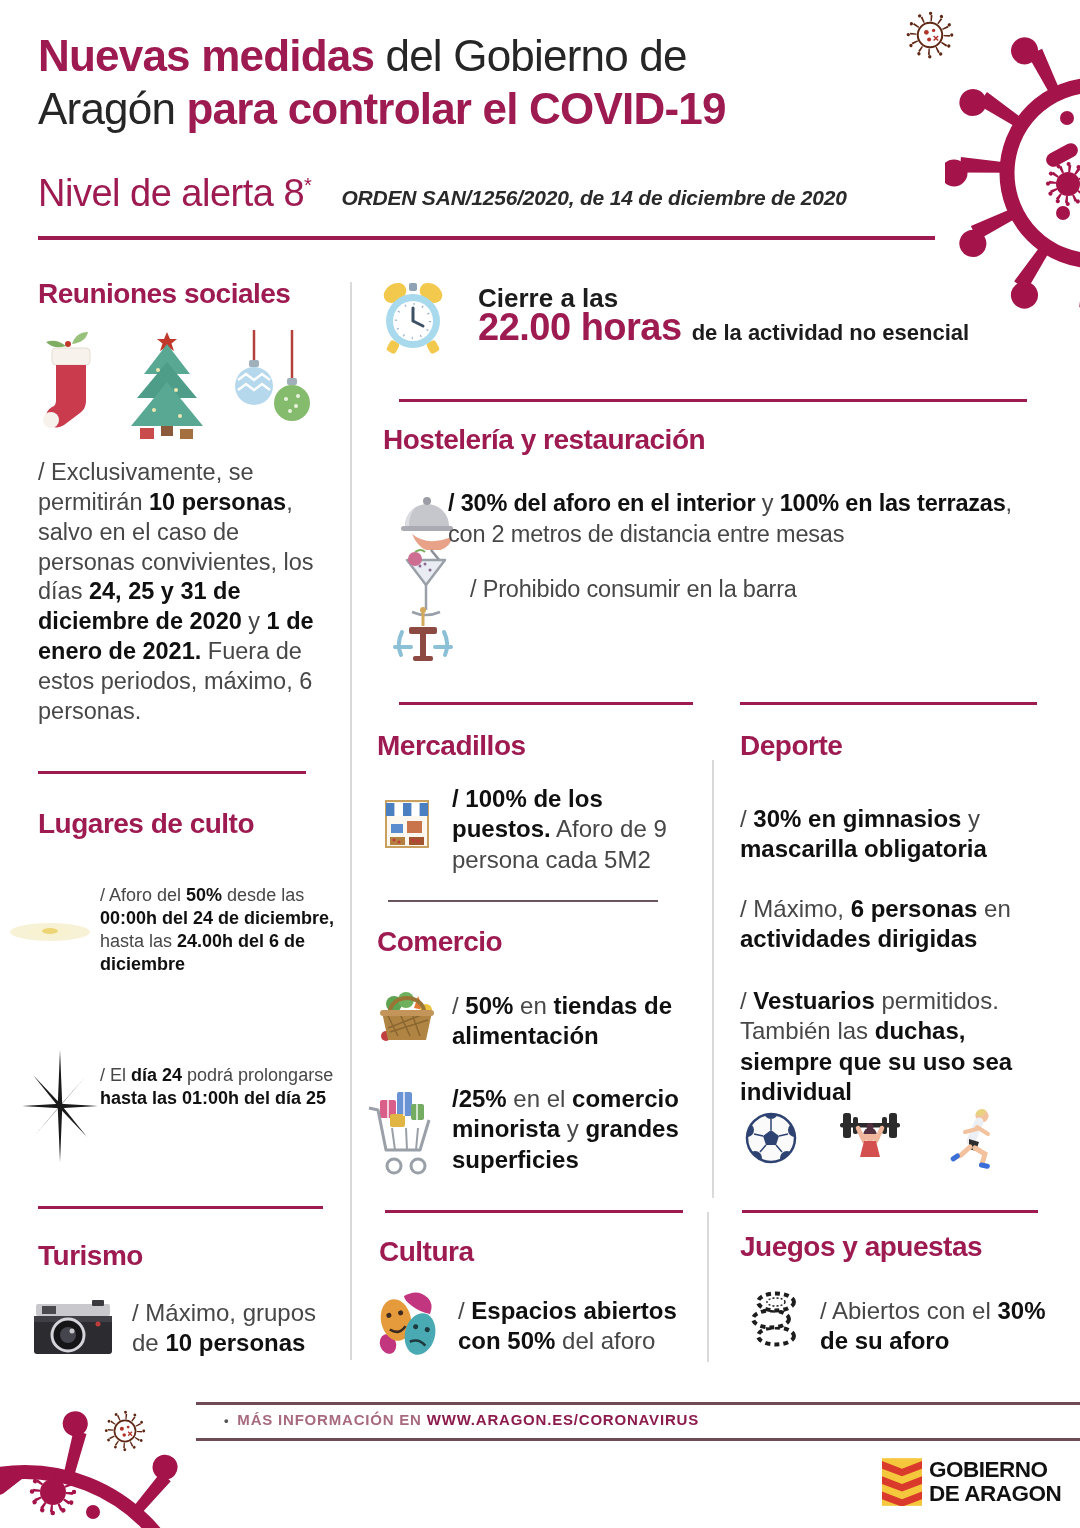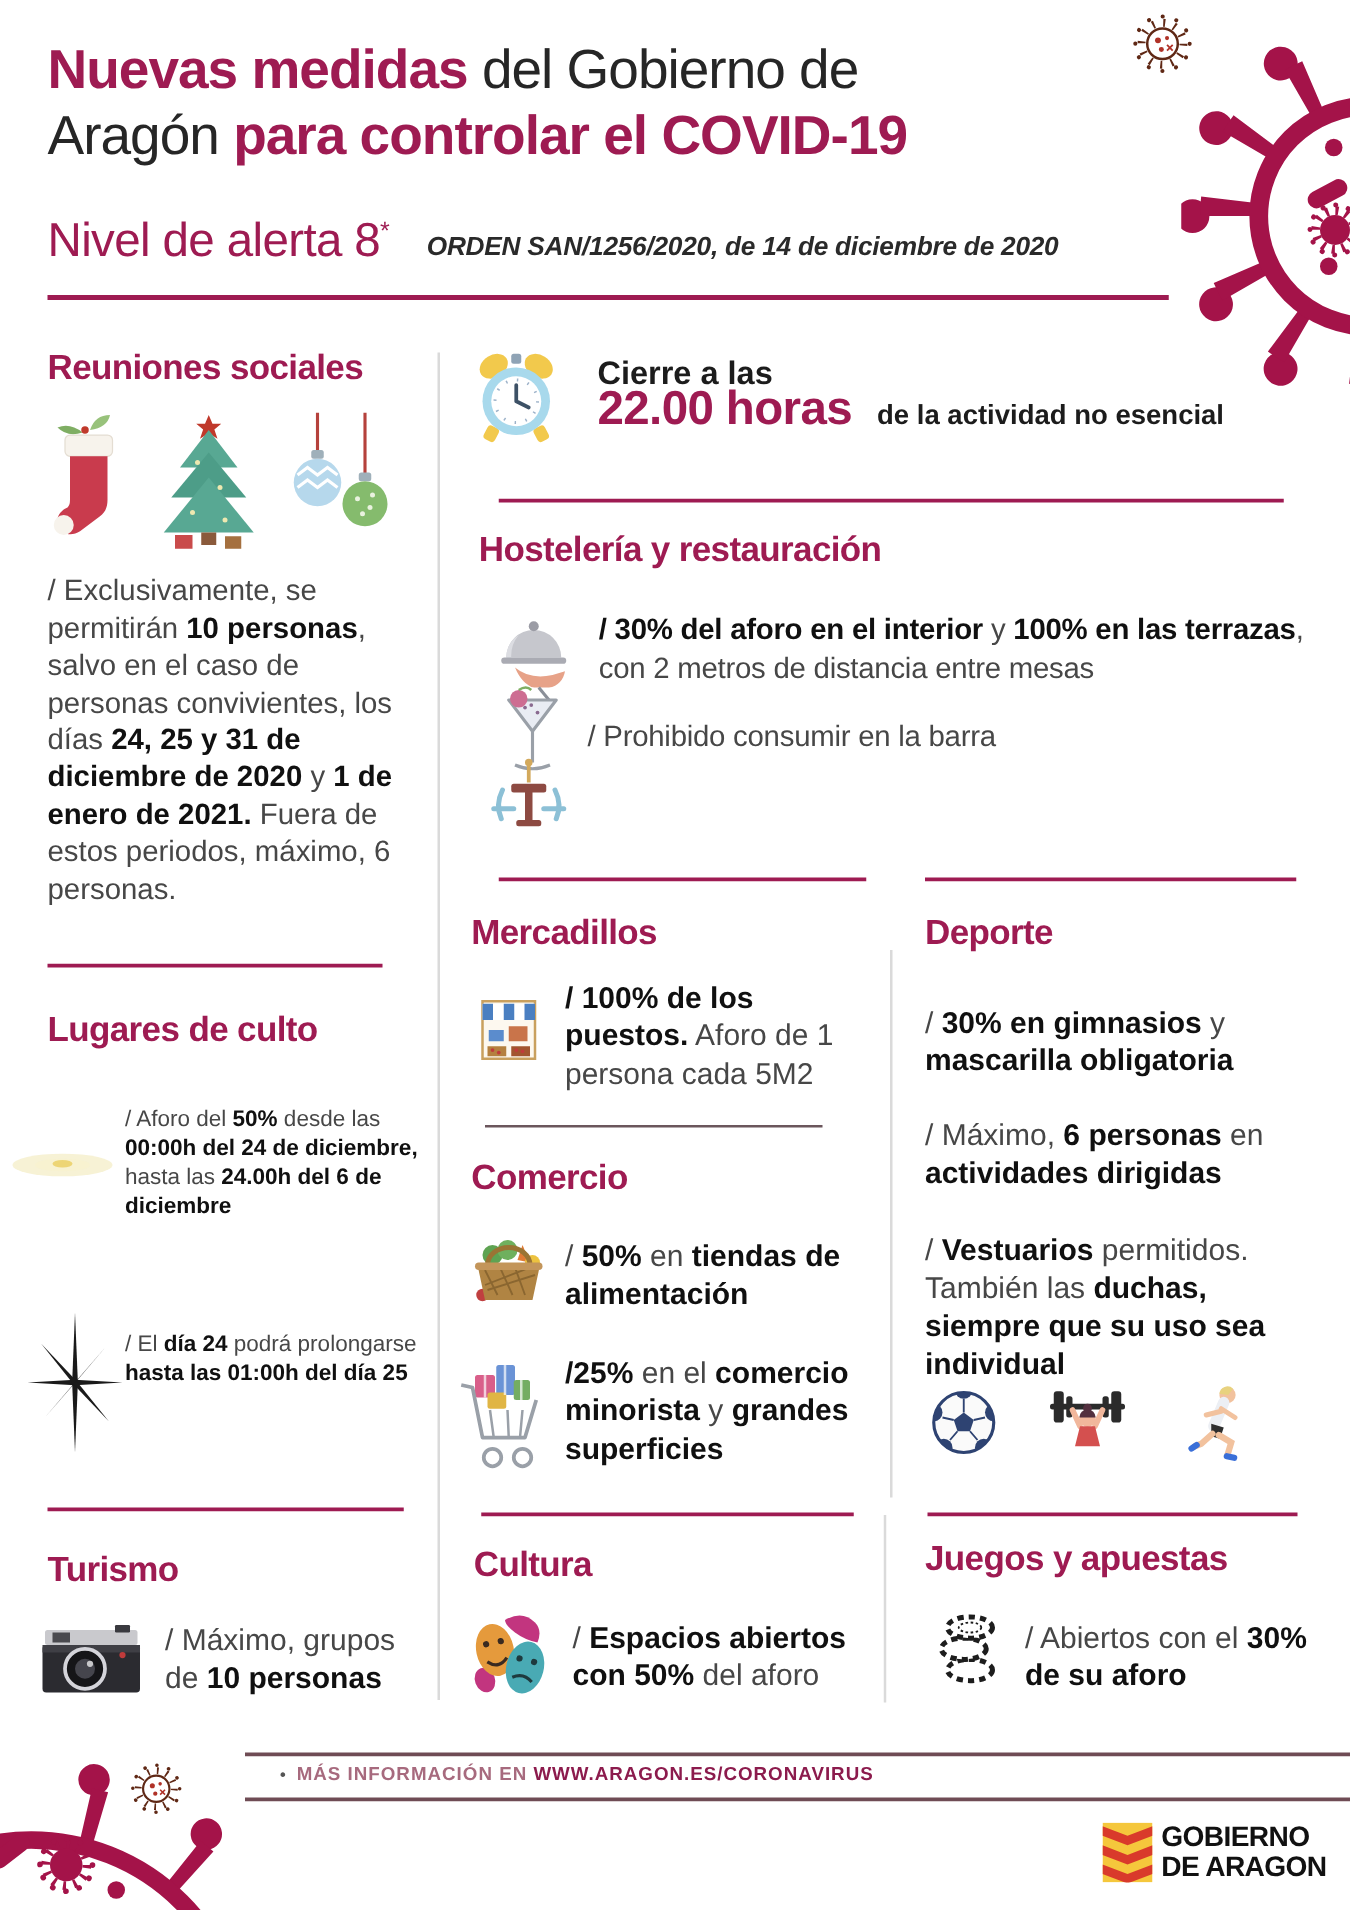--- a/index.html
+++ b/index.html
@@ -20,21 +20,21 @@
   .b1{font-size:23.5px;line-height:1.27;color:var(--body_text);}
   .b2{font-size:18px;line-height:1.28;color:var(--body_text);}
   .b3{font-size:24px;line-height:1.27;color:var(--body_text);}
   .b4{font-size:23.5px;line-height:1.3;color:var(--body_text);letter-spacing:-0.2px;}
   .page b{font-weight:700;color:var(--bold_text);}
   .title b{color:var(--accent);}
   .rule{background:var(--accent);}
   .vline{background:var(--divider_gray);}
   .c-intro{font-size:26px;font-weight:700;color:#1c1c1c;}
   .c-time{font-size:38px;font-weight:700;color:var(--accent);letter-spacing:-0.5px;}
-  .c-detail{font-size:22px;font-weight:700;color:#1c1c1c;margin-left:20px;}
+  .c-detail{font-size:22px;font-weight:700;color:#1c1c1c;margin-left:10px;}
   .iconrow{display:flex;gap:20px;align-items:flex-start;}
   .deprow{display:flex;gap:40px;align-items:center;}
   .foot-text{font-size:15px;letter-spacing:0.8px;color:var(--footer_label);font-weight:700;}
   .foot-text .dot{color:#555;margin-right:8px;font-size:13px;}
   .foot-text b{color:var(--url);}
   .logo{display:flex;gap:7px;align-items:center;}
   .logo-text{font-size:22.5px;font-weight:700;color:#111;line-height:1.06;letter-spacing:-0.5px;}
 </style>
 </head>
 <body>
@@ -185,21 +185,21 @@
 
   <div class="abs h" style="left:383px;top:424px">Hostelería y restauración</div>
 
   <svg class="abs" style="left:398px;top:488px" width="58" height="62" viewBox="0 0 58 62">
     <path d="M7 38 a22 22 0 0 1 44 0 z" fill="#c6c7cd"></path>
     <path d="M7 38 a22 22 0 0 1 10 -18 a26 26 0 0 0 -6 18 z" fill="#dcdde2"></path>
     <circle cx="29" cy="13" r="4" fill="#9b9ca5"></circle>
     <rect x="3" y="38" width="52" height="5" rx="2.5" fill="#aaabb3"></rect>
     <path d="M14 46 q12 10 30 6 l10 -3 q-2 12 -16 14 q-16 2 -24 -17" fill="#e7a288"></path>
   </svg>
-  <div class="abs b4" style="left:479px;top:488px;width:590px"><b>/ 30% del aforo en el interior</b><span> y </span><b>100% en las terrazas</b><span>, con 2 metros de distancia entre mesas</span></div>
+  <div class="abs b4" style="left:448px;top:488px;width:590px"><b>/ 30% del aforo en el interior</b><span> y </span><b>100% en las terrazas</b><span>, con 2 metros de distancia entre mesas</span></div>
 
   <svg class="abs" style="left:402px;top:548px" width="48" height="80" viewBox="0 0 48 80">
     <line x1="29" y1="2" x2="38" y2="13" stroke="#8a8f98" stroke-width="2.5"></line>
     <path d="M5 12 H43 L24 37 Z" fill="#e9ecf3" stroke="#9aa0a8" stroke-width="2.5" stroke-linejoin="round"></path>
     <circle cx="18" cy="18" r="1.5" fill="#8a6a90"></circle>
       <circle cx="28" cy="22" r="1.5" fill="#8a6a90"></circle>
       <circle cx="23" cy="16" r="1.5" fill="#8a6a90"></circle>
     <circle cx="13" cy="11" r="7" fill="#cd6d92"></circle>
     <path d="M13 4 q6 -4 10 0" stroke="#7fae63" stroke-width="2" fill="none"></path>
     <line x1="24" y1="37" x2="24" y2="62" stroke="#9aa0a8" stroke-width="2.5"></line>
@@ -232,21 +232,21 @@
     <rect x="35.6" y="7" width="8.4" height="13" fill="#4a7fc1"></rect>
     <rect x="7" y="28" width="12" height="9" fill="#5b8ccd"></rect>
     <rect x="23" y="25" width="15" height="12" fill="#c9744a"></rect>
     <rect x="6" y="41" width="15" height="8" fill="#b5803f"></rect>
     <rect x="25" y="41" width="15" height="8" fill="#a2552f"></rect>
     <circle cx="10" cy="44" r="1.5" fill="#c03b3b"></circle>
       <circle cx="15" cy="46" r="1.5" fill="#c03b3b"></circle>
     <circle cx="29" cy="44" r="1.5" fill="#c03b3b"></circle>
       <circle cx="34" cy="45" r="1.5" fill="#c03b3b"></circle>
   </svg>
-  <div class="abs b3" style="left:452px;top:784px;width:255px"><b>/ 100% de los puestos.</b><span> Aforo de 1 persona cada 5M2</span></div>
+  <div class="abs b3" style="left:452px;top:784px;width:255px"><b>/ 100% de los puestos.</b><span> Aforo de 9 persona cada 5M2</span></div>
 
   <div class="abs" style="left:388px;top:900px;width:270px;height:2px;background:var(--divider_dark)"></div>
   <div class="abs h" style="left:377px;top:926px">Comercio</div>
 
   <svg class="abs" style="left:378px;top:988px" width="58" height="58" viewBox="0 0 58 58">
     <circle cx="16" cy="16" r="8" fill="#5ea352"></circle>
       <circle cx="28" cy="12" r="8" fill="#6fb05e"></circle>
     <polygon points="40,8 46,22 36,20" fill="#e07b35"></polygon>
     <circle cx="48" cy="22" r="6" fill="#ecc23f"></circle>
     <path d="M12 24 a17 14 0 0 1 34 0" stroke="#9a7434" stroke-width="4" fill="none"></path>

